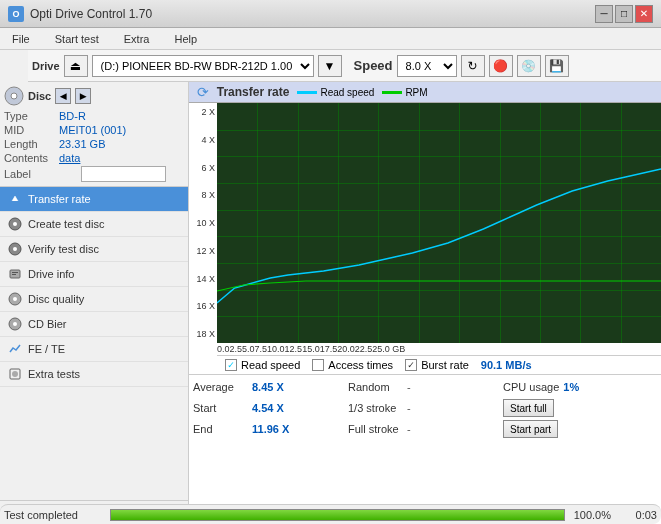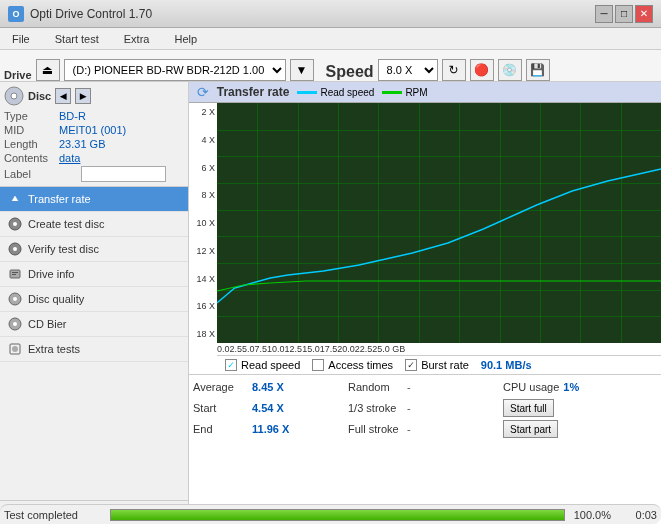--- a/index.html
+++ b/index.html
@@ -75,24 +75,25 @@
       font-size: 11px;
       color: #333;
       border-radius: 2px;
     }
 
     
     #toolbar {
       background: #f5f5f5;
       height: 32px;
       display: flex;
-      align-items: flex-end;
+      align-items: center;
       padding: 0 4px;
       border-bottom: 1px solid #ccc;
       gap: 4px;
+      margin-left: 28px;
     }
     .toolbar-label {
       font-size: 11px;
       color: #333;
       font-weight: bold;
     }
     .toolbar-drive-select {
       height: 22px;
       border: 1px solid #999;
       background: white;
@@ -105,21 +106,21 @@
       width: 24px;
       border: 1px solid #999;
       background: #f0f0f0;
       cursor: pointer;
       display: flex;
       align-items: center;
       justify-content: center;
       font-size: 12px;
     }
     .toolbar-speed-label {
-      font-size: 16px;
+      font-size: 13px;
       color: #333;
       font-weight: bold;
       margin-left: 8px;
     }
     .toolbar-speed-select {
       height: 22px;
       border: 1px solid #999;
       background: white;
       font-size: 11px;
       padding: 0 4px;
@@ -583,20 +584,28 @@
           <svg width="14" height="14" viewBox="0 0 14 14">
             <circle cx="7" cy="7" r="6" fill="#aaa" stroke="#666" stroke-width="1"></circle>
             <circle cx="7" cy="7" r="2" fill="white"></circle>
           </svg>
         </span>
         <span>CD Bier</span>
       </div>
       <div class="nav-item">
         <span class="nav-icon">
           <svg width="14" height="14" viewBox="0 0 14 14">
+            <polyline points="2,10 5,6 8,8 12,3" fill="none" stroke="#4a90d9" stroke-width="1.5"></polyline>
+          </svg>
+        </span>
+        <span>FE / TE</span>
+      </div>
+      <div class="nav-item">
+        <span class="nav-icon">
+          <svg width="14" height="14" viewBox="0 0 14 14">
             <rect x="2" y="2" width="10" height="10" fill="none" stroke="#666" stroke-width="1" rx="1"></rect>
             <circle cx="7" cy="7" r="3" fill="#aaa"></circle>
           </svg>
         </span>
         <span>Extra tests</span>
       </div>
     </div>
 
     <div id="status-window-item">
       <span>▣</span>

